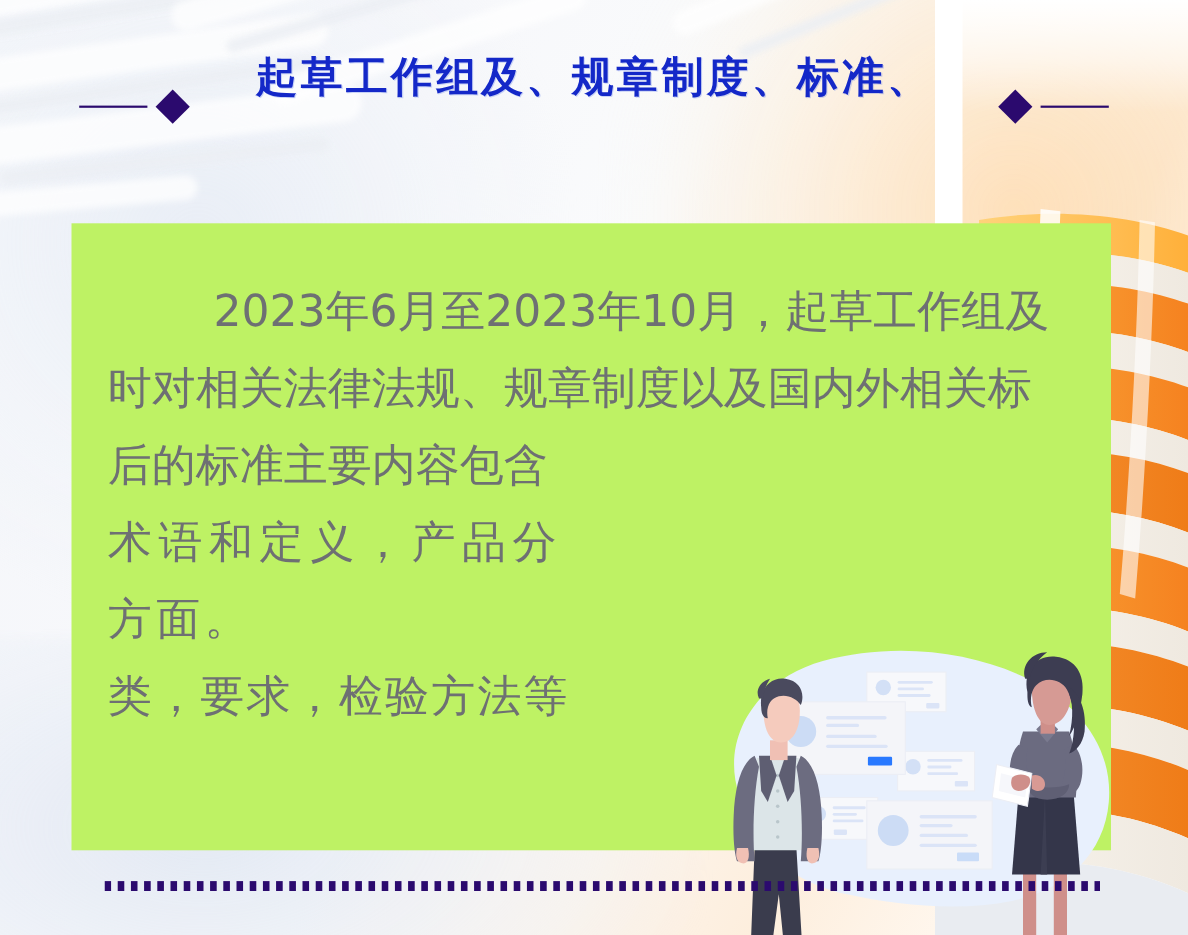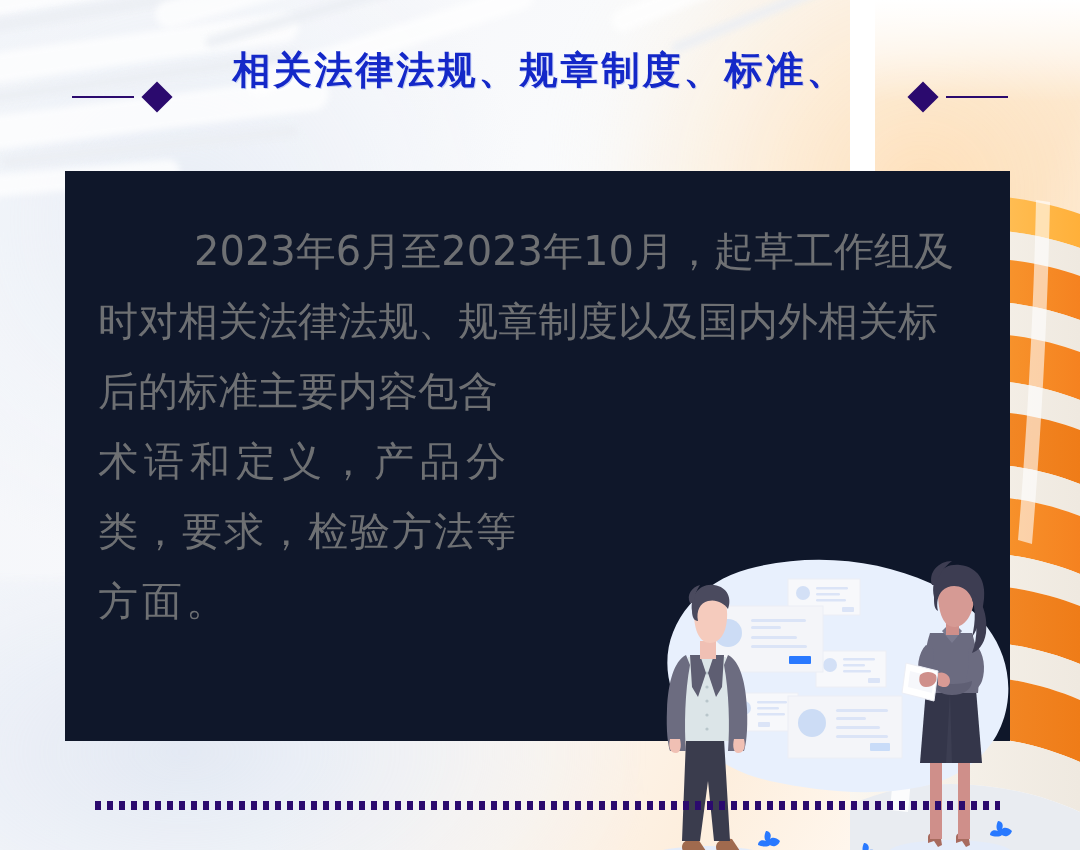--- a/index.html
+++ b/index.html
@@ -55,22 +55,22 @@
   .title-line.l2{letter-spacing:3px;}
 
   .orn{position:absolute;display:flex;align-items:center;gap:12px;}
   .orn.left{left:72px;top:86px;}
   .orn.right{right:72px;top:86px;}
   .orn .rule{width:62px;height:2px;background:#2b0a6e;}
   .orn .dia{width:22px;height:22px;background:#2b0a6e;transform:rotate(45deg);}
 
   
   .panel{
-    position:absolute;left:65px;top:171px;width:945px;height:570px;
-    background:#0f172a;
+    position:absolute;left:65px;top:203px;width:945px;height:570px;
+    background:#bef264;
   }
 
   
   .copy{
     position:absolute;left:33px;top:45px;width:600px;
     color:#6e7073;
     font-size:40px;
     line-height:70px;
     letter-spacing:0px;
     font-family:"DejaVu Sans","Liberation Sans",sans-serif;
@@ -170,32 +170,32 @@
   <div class="orn left">
     <span class="rule"></span>
     <span class="dia"></span>
   </div>
   <div class="orn right">
     <span class="dia"></span>
     <span class="rule"></span>
   </div>
 
   <div class="title-wrap">
-    <div class="title-line l1">相关法律法规、规章制度、标准、</div>
+    <div class="title-line l1">起草工作组及、规章制度、标准、</div>
   </div>
 
   <div class="panel">
 
     <div class="copy">
       <p class="wide"><span class="indent"></span><span>2023年6月至2023年10月，起草工作组及</span></p>
       <p class="wide">时对相关法律法规、规章制度以及国内外相关标</p>
       <p>后的标准主要内容包含</p>
       <p style="letter-spacing:6px;">术语和定义，产品分</p>
+      <p style="letter-spacing:4px;">方面。</p>
       <p style="letter-spacing:2px;">类，要求，检验方法等</p>
-      <p style="letter-spacing:4px;">方面。</p>
     </div>
 
     <svg id="illus" viewBox="0 0 420 340">
 
       <path d="M52,150 C34,96 70,44 128,28 C190,11 258,18 310,42 C362,66 392,108 388,156 C384,204 348,236 300,246 C252,256 196,250 150,240 C104,230 68,204 52,150 Z" fill="#e8f0fd"></path>
 
       <ellipse cx="88" cy="318" rx="62" ry="13" fill="#e4ecfa"></ellipse>
       <ellipse cx="330" cy="312" rx="62" ry="13" fill="#e4ecfa"></ellipse>
 
       <g>

